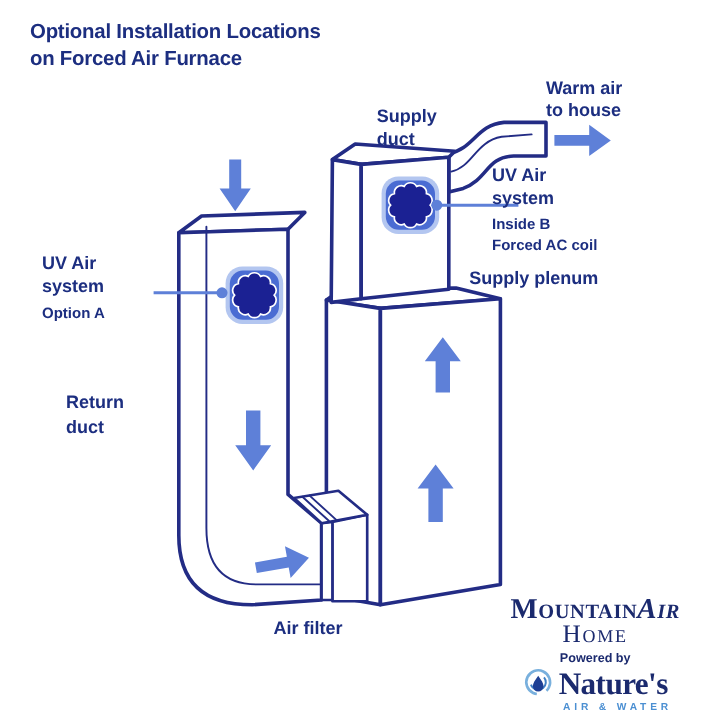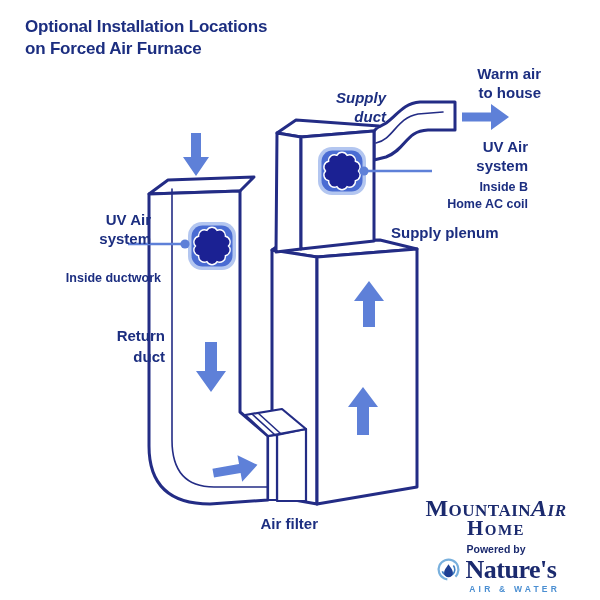--- a/index.html
+++ b/index.html
@@ -10,43 +10,43 @@
   html,body{margin:0;padding:0;}
   .canvas{position:relative;width:600px;height:600px;background:var(--background);overflow:hidden;}
   svg.diagram{position:absolute;left:0;top:0;}
   .white{fill:#fff;stroke:var(--navy);stroke-width:3;stroke-linejoin:round;}
   .thin{fill:none;stroke:var(--navy);stroke-width:1.6;stroke-linejoin:round;stroke-linecap:round;}
   .med{fill:#fff;stroke:var(--navy);stroke-width:2.2;stroke-linejoin:round;}
   .arrow{fill:var(--arrow-blue);stroke:none;}
   .leader{stroke:var(--arrow-blue);stroke-width:2.6;fill:none;}
   .leader-dot{fill:var(--arrow-blue);stroke:none;}
   .lbl{position:absolute;font-family:"Liberation Sans",sans-serif;font-weight:bold;
-       color:var(--text-navy);white-space:pre-line;text-align:right;}
+       color:var(--text-navy);white-space:pre-line;text-align:left;}
   .lbl-m{font-size:15px;line-height:19px;}
   .lbl-s{font-size:12.5px;line-height:16.5px;}
   .title{left:25px;top:16px;font-size:17px;line-height:22px;text-align:left;letter-spacing:-0.2px;}
   .lbl-cold{left:163px;top:93px;width:80px;}
-  .lbl-supplyduct{left:314px;top:88px;width:72px;font-style:italic;}
+  .lbl-supplyduct{left:314px;top:88px;width:72px;}
   .lbl-warm{left:455px;top:64px;width:86px;}
   .lbl-uva-title{left:35px;top:210px;width:116px;}
   .lbl-uva-opt{left:35px;top:253px;width:116px;}
   .lbl-uva-note{left:25px;top:270px;width:136px;}
   .lbl-return{left:55px;top:325px;width:110px;line-height:21px;}
   .lbl-uvb-title{left:410px;top:137px;width:118px;}
   .lbl-uvb-opt{left:410px;top:179px;width:118px;}
   .lbl-uvb-note{left:410px;top:196px;width:118px;}
   .lbl-plenum{left:391px;top:223px;white-space:nowrap;text-align:left;}
   .lbl-filter{left:228px;top:514px;width:90px;}
   .logo{position:absolute;left:398px;top:498px;width:196px;display:flex;flex-direction:column;
         align-items:center;color:var(--logo-navy);font-family:"Liberation Serif",serif;}
   .brand{font-size:24px;font-weight:bold;font-variant:small-caps;letter-spacing:0.5px;line-height:21px;white-space:nowrap;}
   .brand .air-it{font-style:italic;}
-  .home{font-size:21px;font-weight:bold;font-variant:small-caps;letter-spacing:1.5px;line-height:19px;}
+  .home{font-size:21px;font-weight:normal;font-variant:small-caps;letter-spacing:1.5px;line-height:19px;}
   .powered{font-family:Liberation Sans, sans-serif;font-size:10.5px;font-weight:bold;margin-top:5px;}
-  .natures-row{display:flex;align-items:center;margin-top:1px;}
+  .natures-row{display:flex;align-items:flex-start;margin-top:1px;}
   .natures{font-size:26px;font-weight:bold;letter-spacing:-0.5px;margin-left:5px;line-height:27px;}
   .tagline{font-family:Liberation Sans, sans-serif;font-size:8.5px;font-weight:bold;
            color:var(--logo-blue);letter-spacing:3.2px;align-self:flex-end;margin-right:34px;margin-top:1px;white-space:nowrap;}
 </style>
 </head>
 <body>
 
 <div class="canvas">
 
   <svg class="diagram" width="600" height="600" viewBox="0 0 600 600">
@@ -101,29 +101,29 @@
 
   <div class="lbl title">Optional Installation Locations
 on Forced Air Furnace</div>
   <div class="lbl lbl-m lbl-supplyduct">Supply
 duct</div>
   <div class="lbl lbl-m lbl-warm">Warm air
 to house</div>
 
   <div class="lbl lbl-m lbl-uva-title">UV Air
 system</div>
-  <div class="lbl lbl-s lbl-uva-note">Inside ductwork</div>
+  <div class="lbl lbl-s lbl-uva-opt">Option A</div>
 
   <div class="lbl lbl-m lbl-return">Return
 duct</div>
 
   <div class="lbl lbl-m lbl-uvb-title">UV Air
 system</div>
   <div class="lbl lbl-s lbl-uvb-opt">Inside B</div>
-  <div class="lbl lbl-s lbl-uvb-note">Home AC coil</div>
+  <div class="lbl lbl-s lbl-uvb-note">Forced AC coil</div>
 
   <div class="lbl lbl-m lbl-plenum">Supply plenum</div>
   <div class="lbl lbl-m lbl-filter">Air filter</div>
 
   <div class="logo">
     <div class="brand"><span>Mountain</span><span class="air-it">Air</span></div>
     <div class="home">Home</div>
     <div class="powered">Powered by</div>
     <div class="natures-row">
       <svg width="25" height="25" viewBox="-13 -13 26 26">

